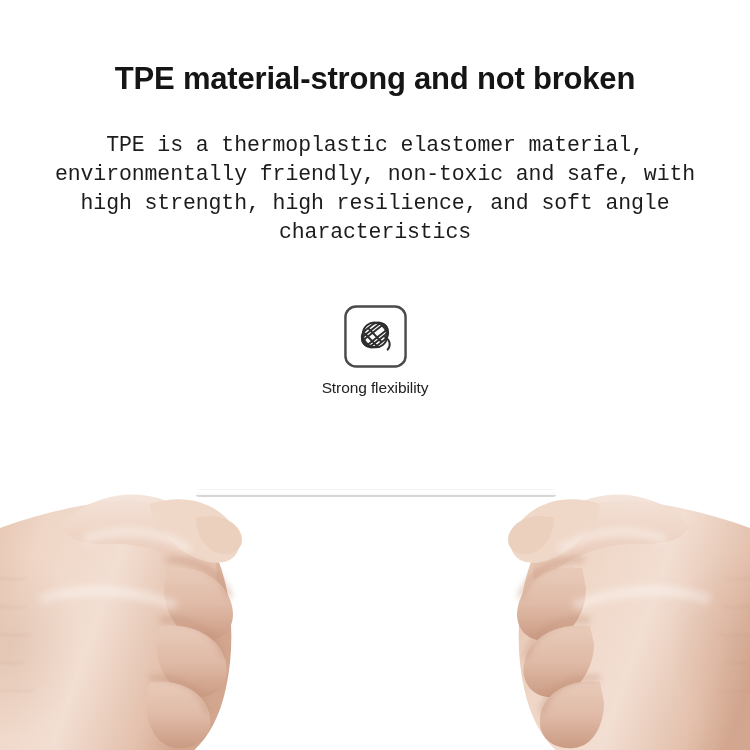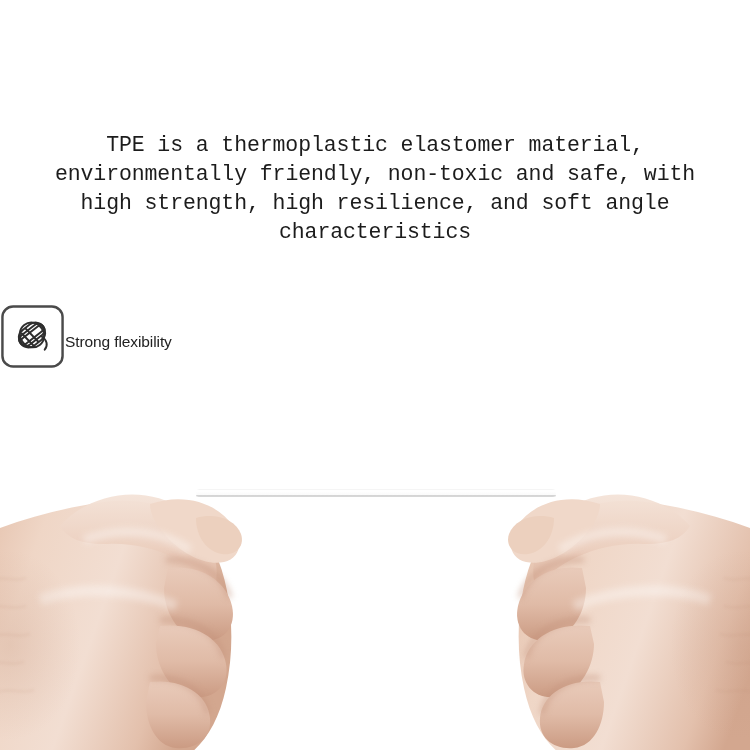--- a/index.html
+++ b/index.html
@@ -45,20 +45,21 @@
     font-family: Liberation Mono, monospace;
   }
 
   
   .feature {
     position: absolute;
     top: 304px;
     left: 0;
     width: 750px;
     display: flex;
+    flex-direction: column;
     align-items: center;
   }
   .icon-box {
     width: 65px;
     height: 65px;
     display: block;
   }
   .feature-caption {
     margin-top: 10px;
     font-size: 15.5px;
@@ -77,20 +78,21 @@
     background: #ffffff;
     overflow: hidden;
   }
   .photo svg { display: block; }
 </style>
 </head>
 <body>
 
 <div id="page">
 
+  <div class="heading">TPE material-strong and not broken</div>
 
   <div class="paragraph">TPE is a thermoplastic elastomer material, environmentally friendly, non-toxic and safe, with high strength, high resilience, and soft angle characteristics</div>
 
   <div class="feature">
     <span class="icon-box">
       <svg viewBox="0 0 64 64" width="65" height="65" aria-hidden="true">
         <rect x="2.4" y="2.4" width="59.2" height="59.2" rx="10.5" ry="10.5" fill="none" stroke="#4a4a4a" stroke-width="2.4"></rect>
         <g fill="none" stroke="#2e2e2e" stroke-width="1.9" stroke-linecap="round" stroke-linejoin="round">
 
           <g transform="translate(31.5,30.5) rotate(-38)">

